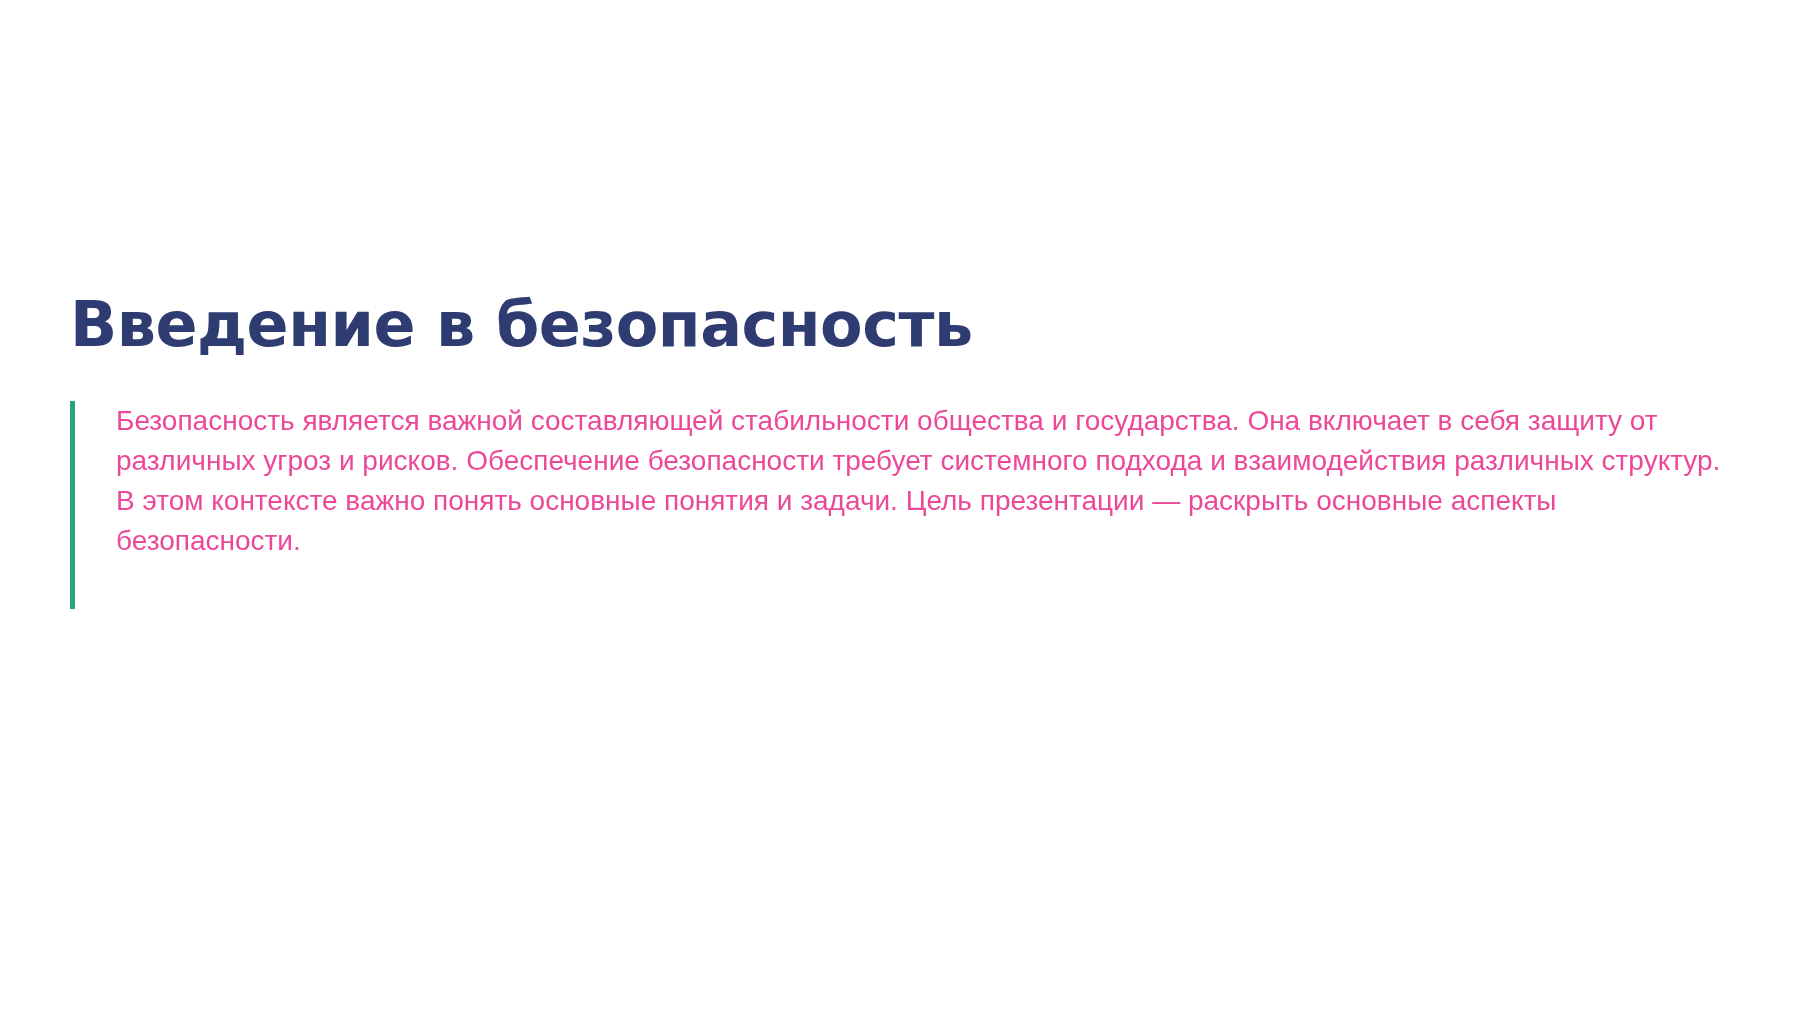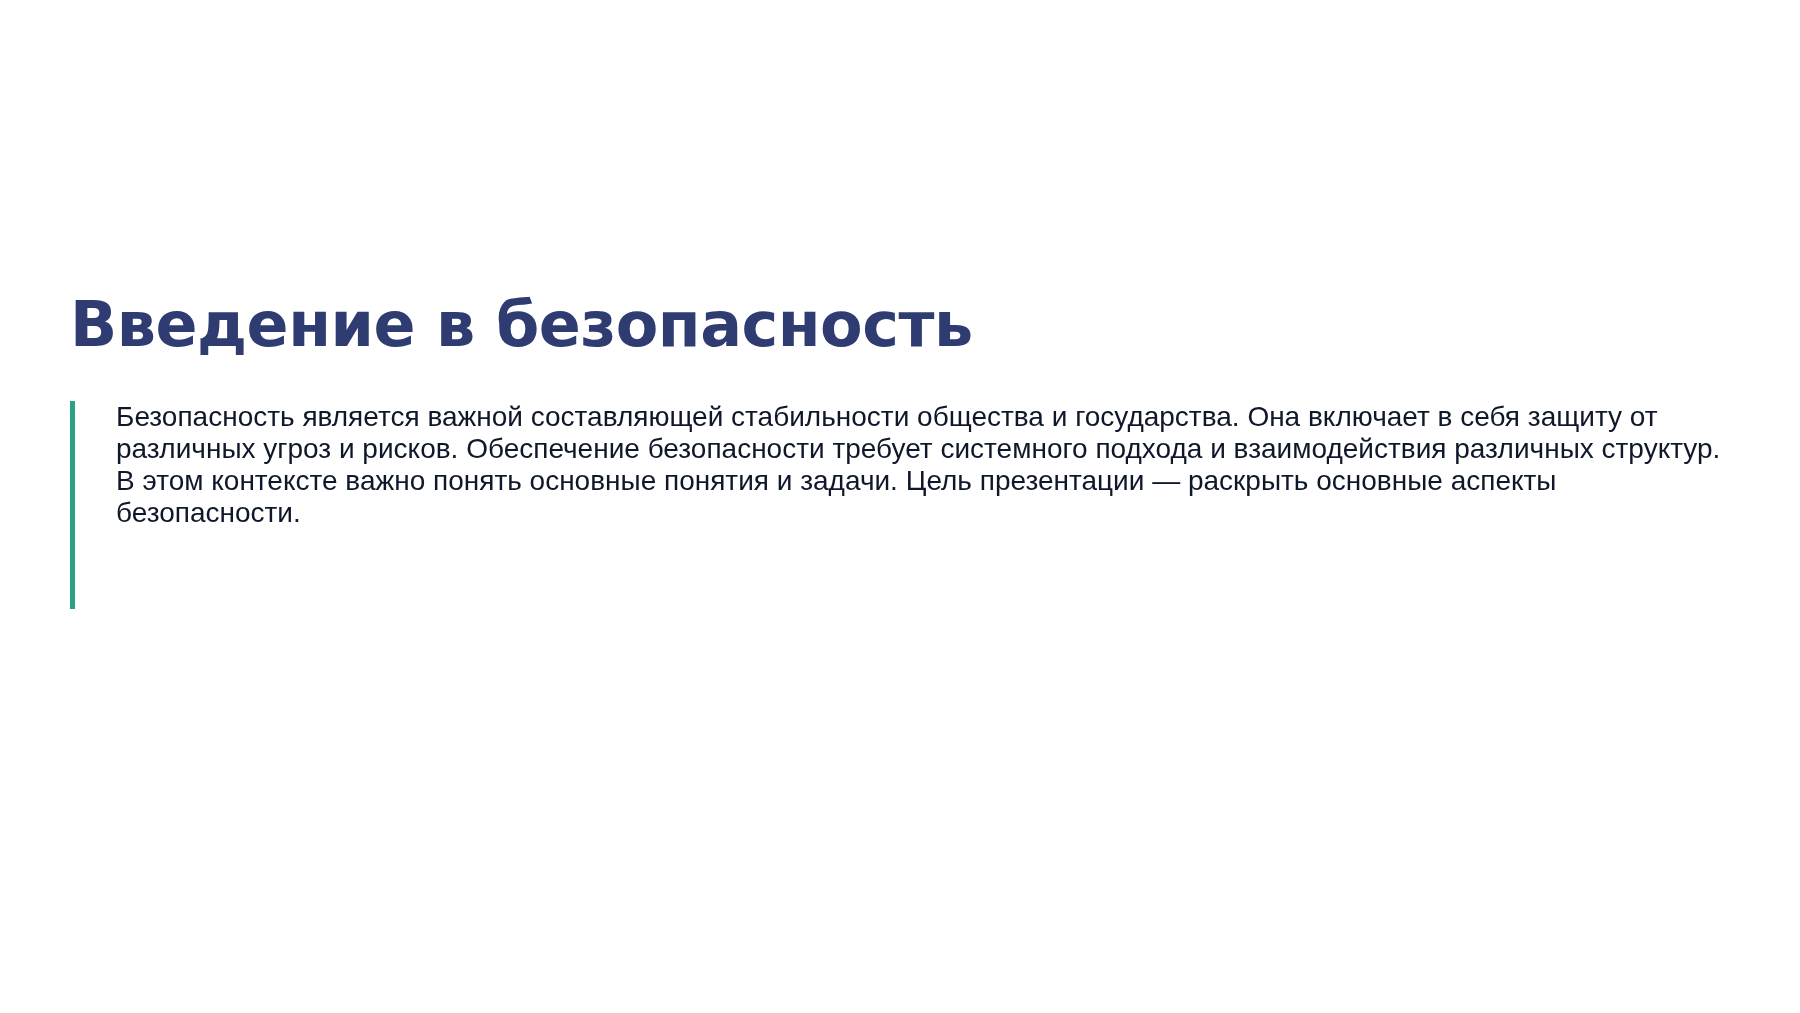--- a/index.html
+++ b/index.html
@@ -55,22 +55,22 @@
     width: 5px;
     height: 208px;
     background: #2aa383;
     border-radius: 0;
   }
 
   .body-text {
     font-family: "Liberation Sans", "DejaVu Sans", sans-serif;
     font-size: 28px;
     font-weight: 400;
-    line-height: 32px;
-    color: #0f172a;
+    line-height: 40px;
+    color: #ec4899;
     margin: 0;
     padding: 0;
     max-width: 1620px;
     text-align: left;
   }
 </style>
 </head>
 <body>
 
 <div class="slide">

